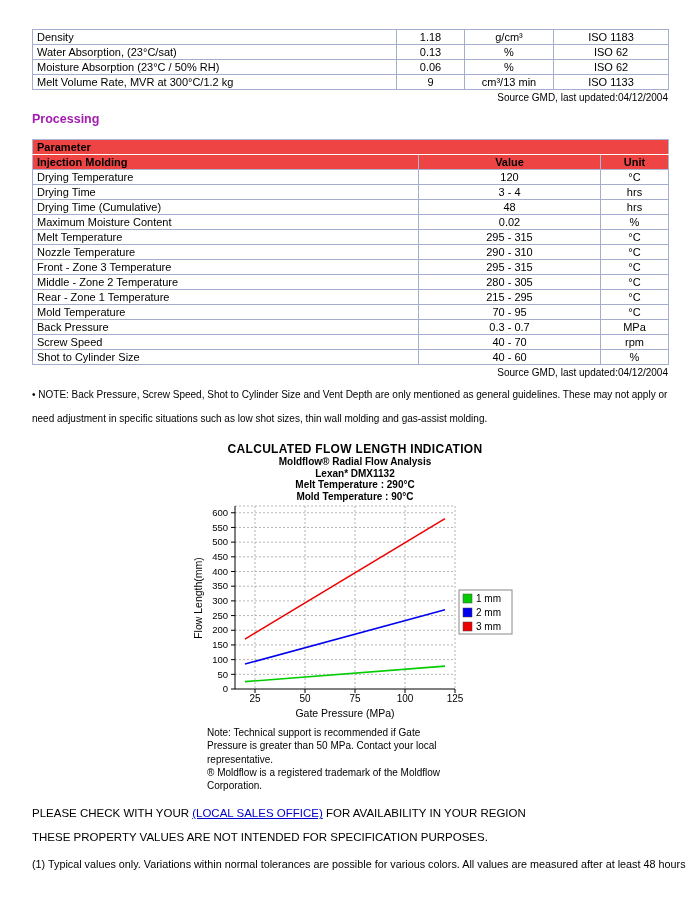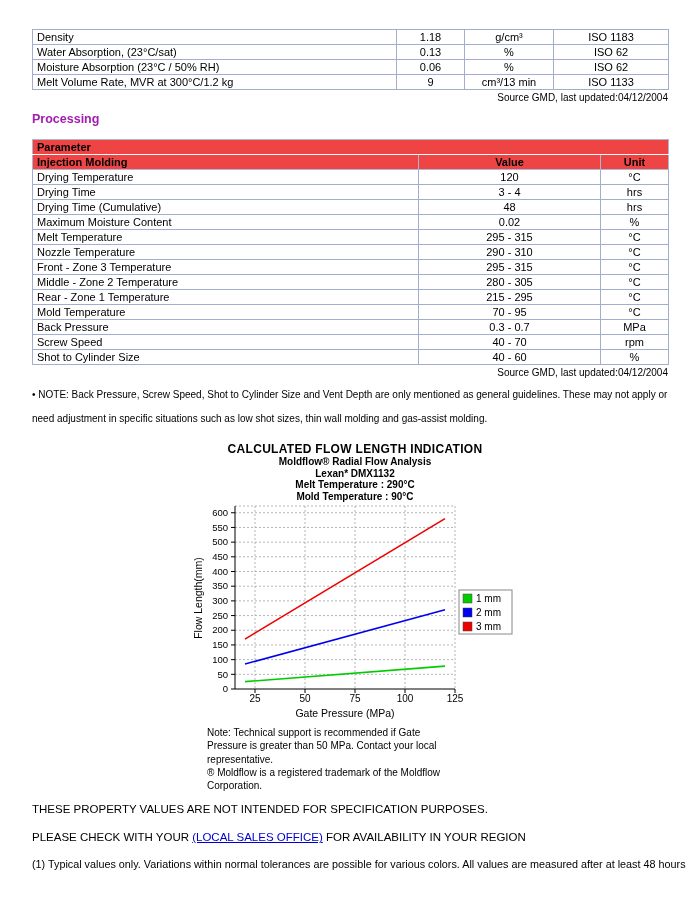--- a/index.html
+++ b/index.html
@@ -249,19 +249,19 @@
         <text x="286" y="128" font-size="10">3 mm</text>
         <text x="12" y="96" text-anchor="middle" font-size="10.5" transform="rotate(-90 12 96)">Flow Length(mm)</text>
         <text x="155" y="215" text-anchor="middle" font-size="10.5">Gate Pressure (MPa)</text>
       </svg>
     <div class="chart-notes" id="chart-notes">
         <p>Note:  Technical support is recommended if Gate Pressure is greater than 50 MPa. Contact your local representative.</p>
         <p>® Moldflow is a registered trademark of the Moldflow Corporation.</p>
       </div>
   </div>
 
+  <p class="caps"><span>PLEASE CHECK WITH YOUR </span><a class="sales-link" style="color: rgb(0, 0, 204);">(LOCAL SALES OFFICE)</a><span> FOR AVAILABILITY IN YOUR REGION</span></p>
+
   <p class="caps first">THESE PROPERTY VALUES ARE NOT INTENDED FOR SPECIFICATION PURPOSES.</p>
 
-  <p class="caps"><span>PLEASE CHECK WITH YOUR </span><a class="sales-link" style="color: rgb(0, 0, 204);">(LOCAL SALES OFFICE)</a><span> FOR AVAILABILITY IN YOUR REGION</span></p>
-
   <p class="footnote">(1) Typical values only. Variations within normal tolerances are possible for various colors. All values are measured after at least 48 hours</p>
 
 </div>
 
 </body></html>

